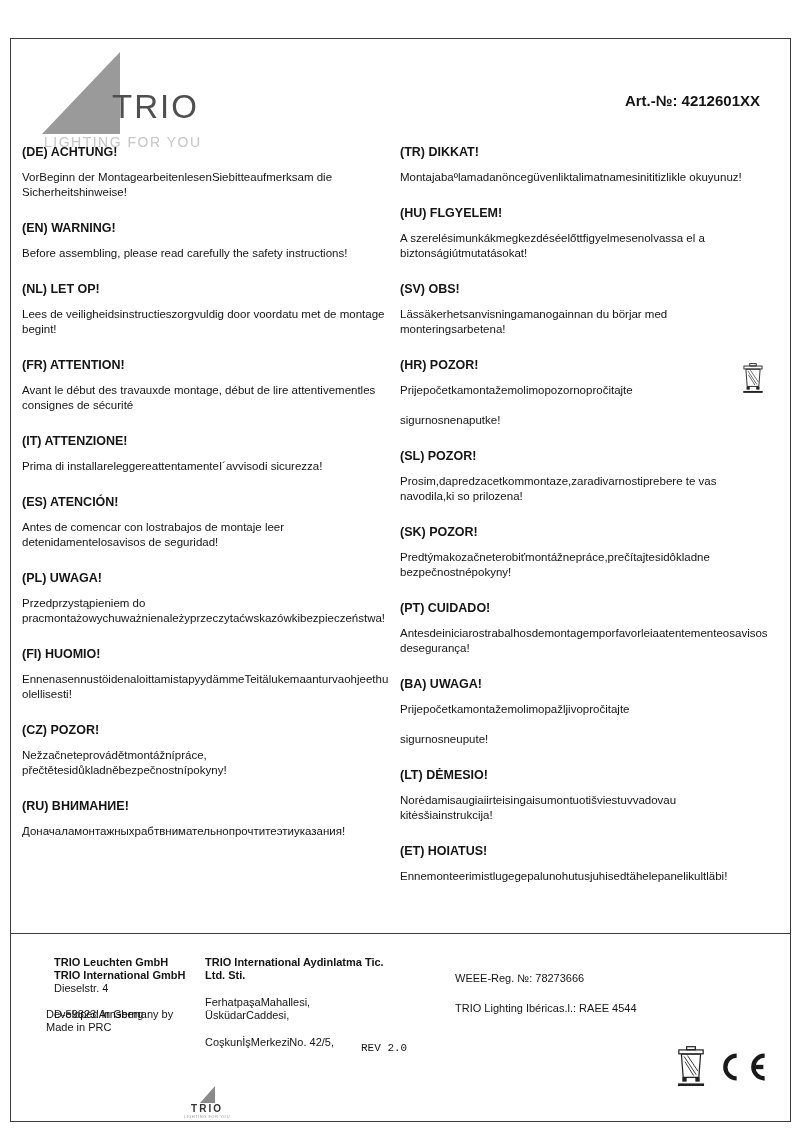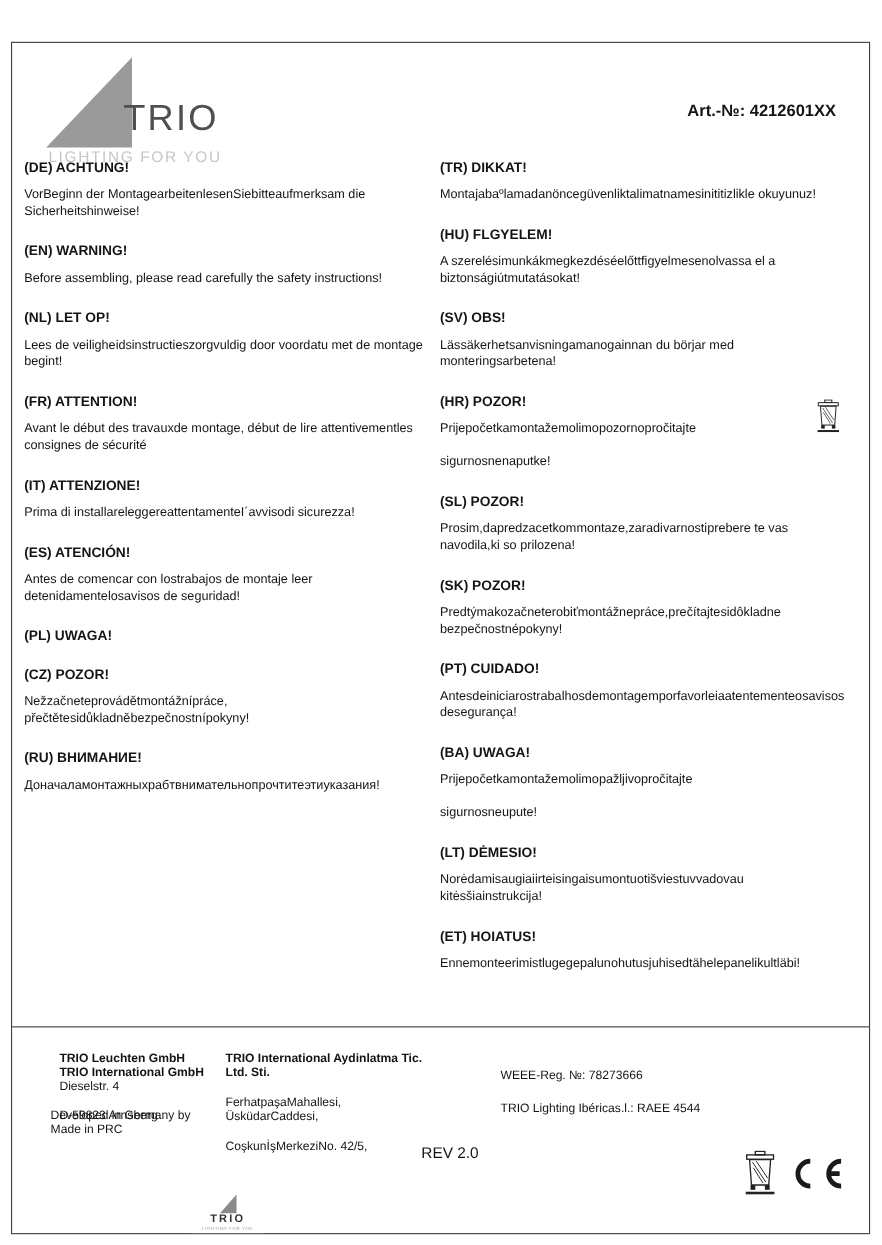--- a/index.html
+++ b/index.html
@@ -42,21 +42,21 @@
              white-space: pre-line; overflow-wrap: break-word; word-wrap: break-word; }
   
   .rule { position: absolute; left: 11px; top: 933px; width: 779px; border-top: 1px solid #3c3c3c; }
   .f { position: absolute; font-size: 11px; line-height: 13px; }
   .f .bold { font-weight: bold; }
   .f1 { left: 54px;  top: 956px; }
   .f1 .city { margin-top: 13px; }
   .dev { left: 46px;  top: 1008px; }
   .f2 { left: 205px; top: 956px; width: 180px; }
   .f2 .addr { margin-top: 14px; }
-  .rev { left: 383px; top: 1042px; font-size: 14px; }
+  .rev { left: 361px; top: 1042px; font-size: 11px; font-family: Liberation Mono, monospace; }
   .f3 { left: 455px; top: 972px; }
   .f3 .raee { margin-top: 17px; }
   .weee-top    { position: absolute; left: 742px; top: 363px;  width: 22px; height: 30px; }
   .weee-bottom { position: absolute; left: 676px; top: 1046px; width: 30px; height: 40px; }
   .ce { position: absolute; left: 716px; top: 1050px; width: 52px; height: 34px; }
   
   .blogo { position: absolute; left: 174px; top: 1086px; width: 66px;
            text-align: center; background: #ffffff; padding: 0 4px 2px; }
   .blogo-tri { width: 0; height: 0; margin: 0 auto;
                border-left: 15px solid transparent; border-bottom: 17px solid #8a8a8a; }
@@ -95,20 +95,25 @@
   <section class="warn">
     <h3>(IT) ATTENZIONE!</h3>
     <p>Prima di installareleggereattentamenteI´avvisodi sicurezza!</p>
   </section>
   <section class="warn">
     <h3>(ES) ATENCIÓN!</h3>
     <p>Antes de comencar con lostrabajos de montaje leer detenidamentelosavisos de seguridad!</p>
   </section>
   <section class="warn">
     <h3>(PL) UWAGA!</h3>
+    <p>Przedprzystąpieniem do pracmontażowychuważnienależyprzeczytaćwskazówkibezpieczeństwa!</p>
+  </section>
+  <section class="warn">
+    <h3>(FI) HUOMIO!</h3>
+    <p>EnnenasennustöidenaloittamistapyydämmeTeitälukemaanturvaohjeethuolellisesti!</p>
   </section>
   <section class="warn">
     <h3>(CZ) POZOR!</h3>
     <p>Nežzačneteprovádětmontážnípráce, přečtětesidůkladněbezpečnostnípokyny!</p>
   </section>
   <section class="warn">
     <h3>(RU) ВНИМАНИЕ!</h3>
     <p>Доначаламонтажныхрабтвнимательнопрочтитеэтиуказания!</p>
   </section>
 </div>

